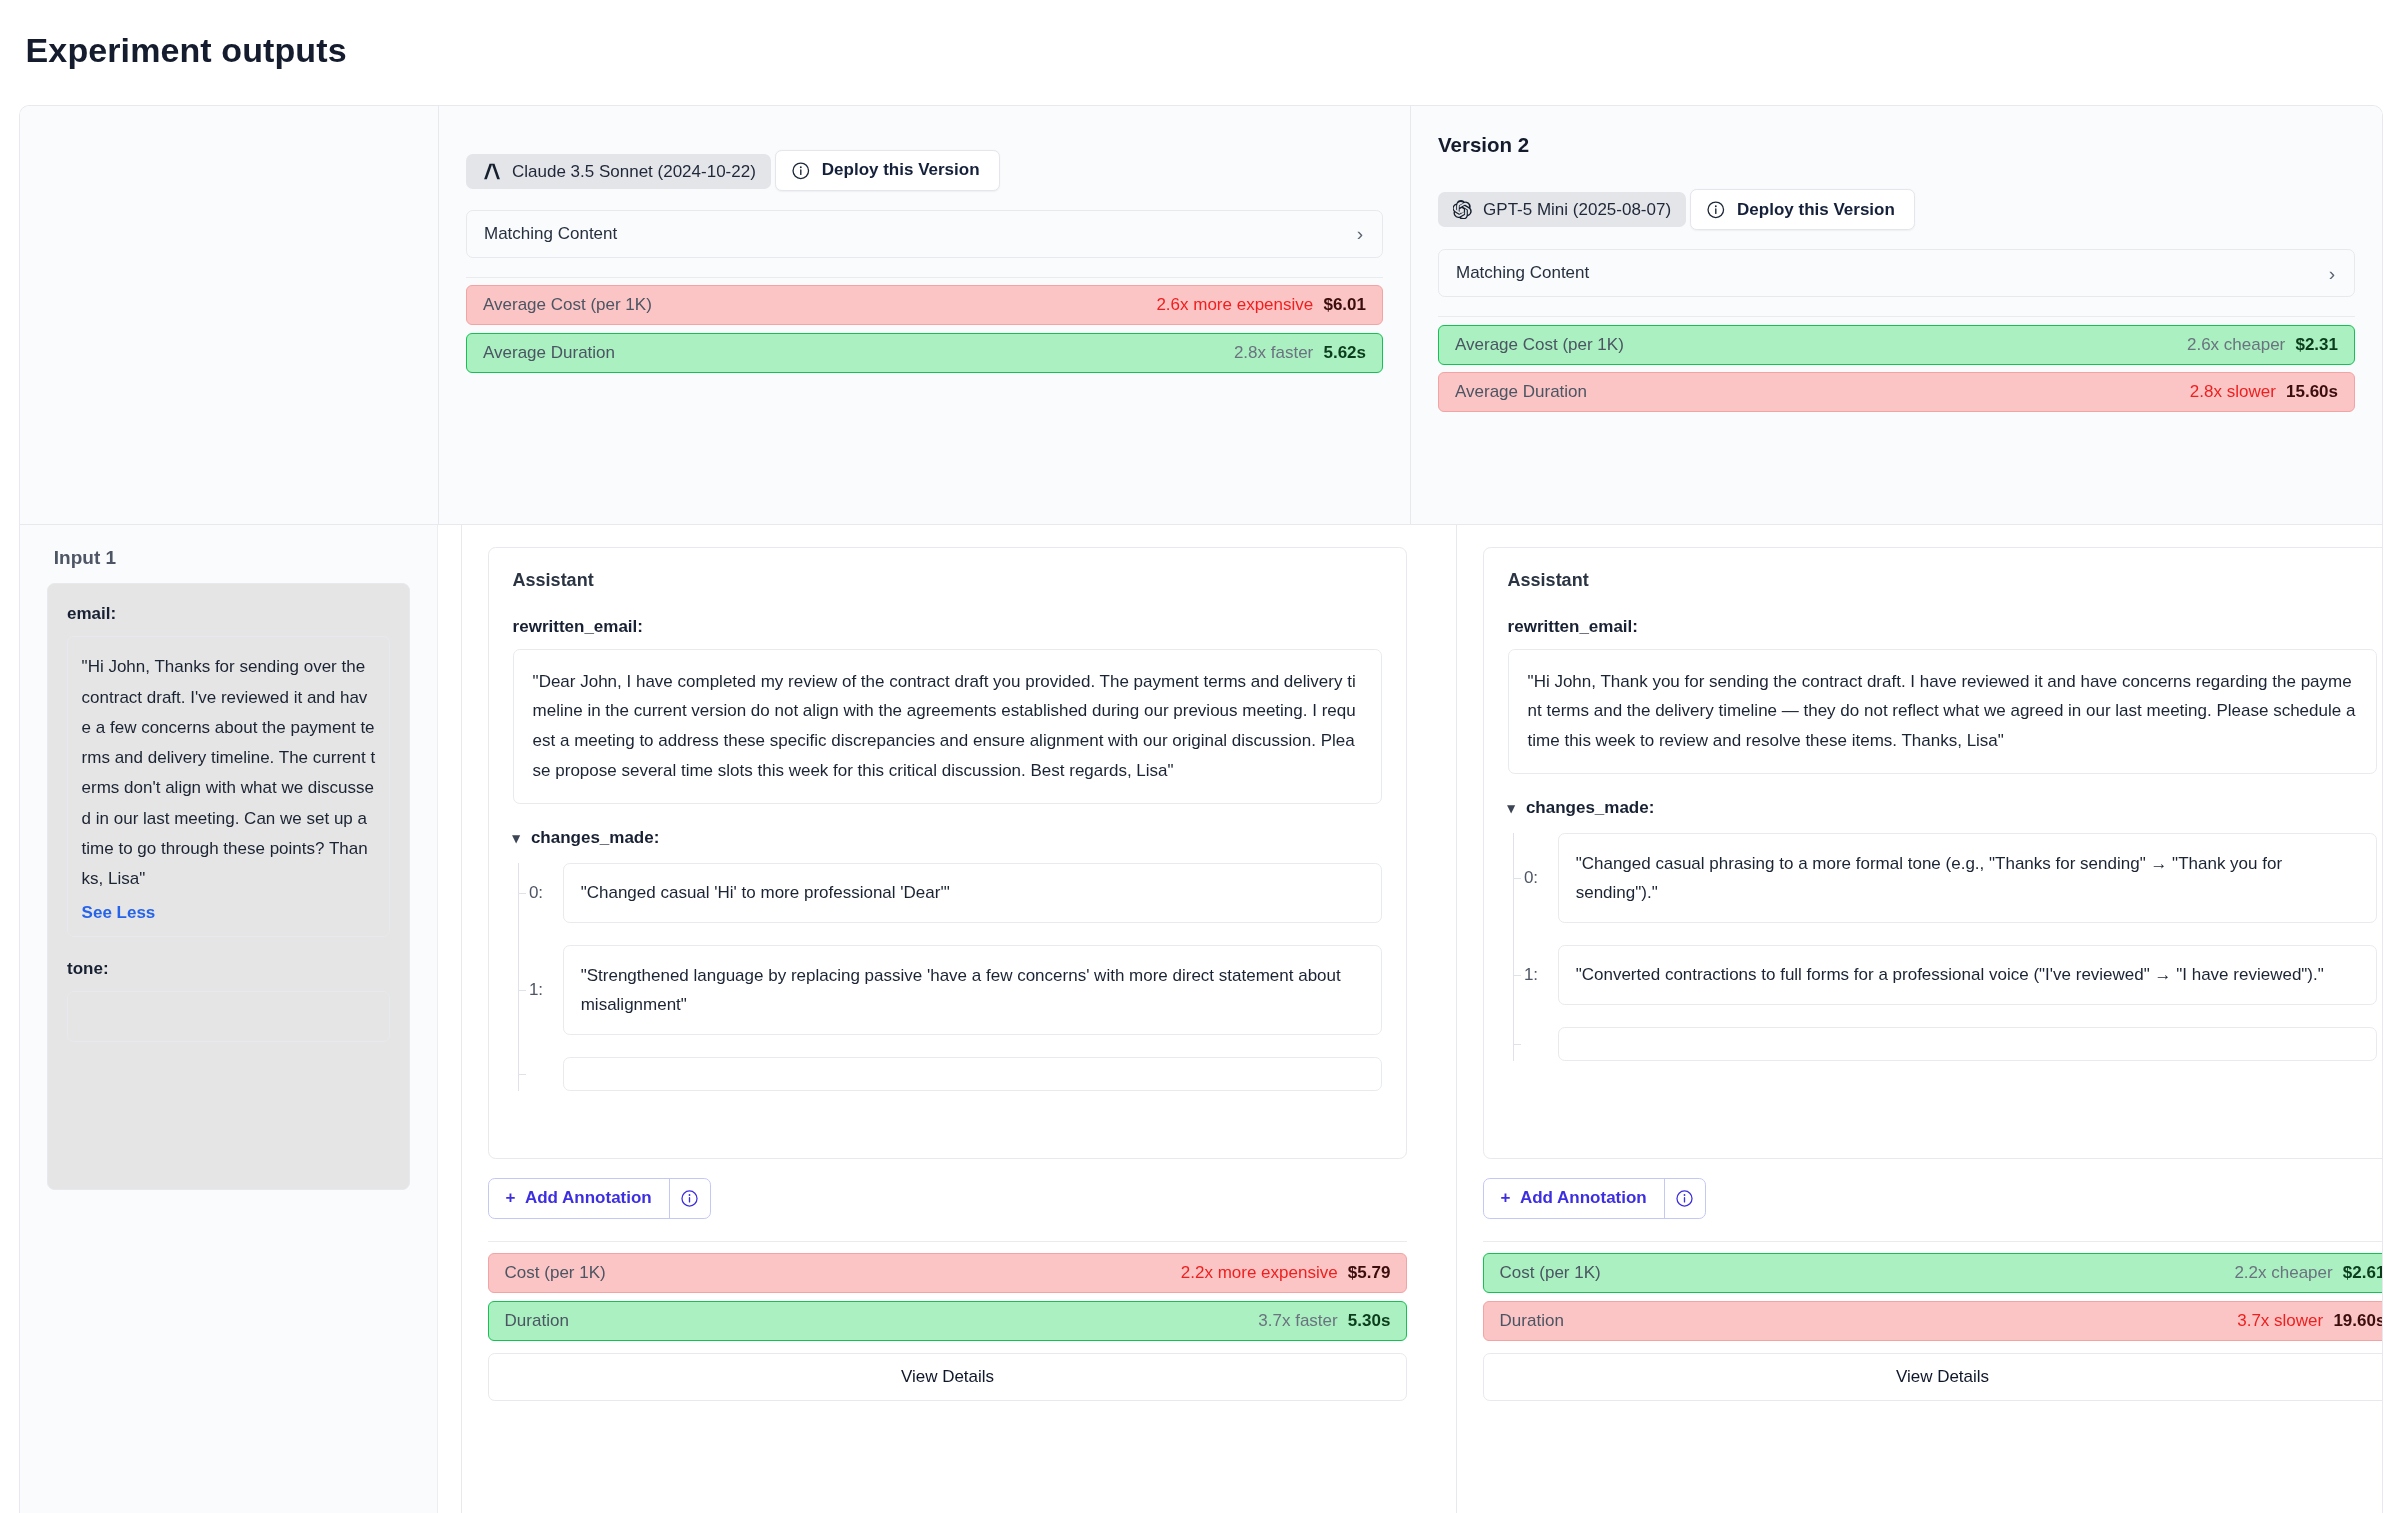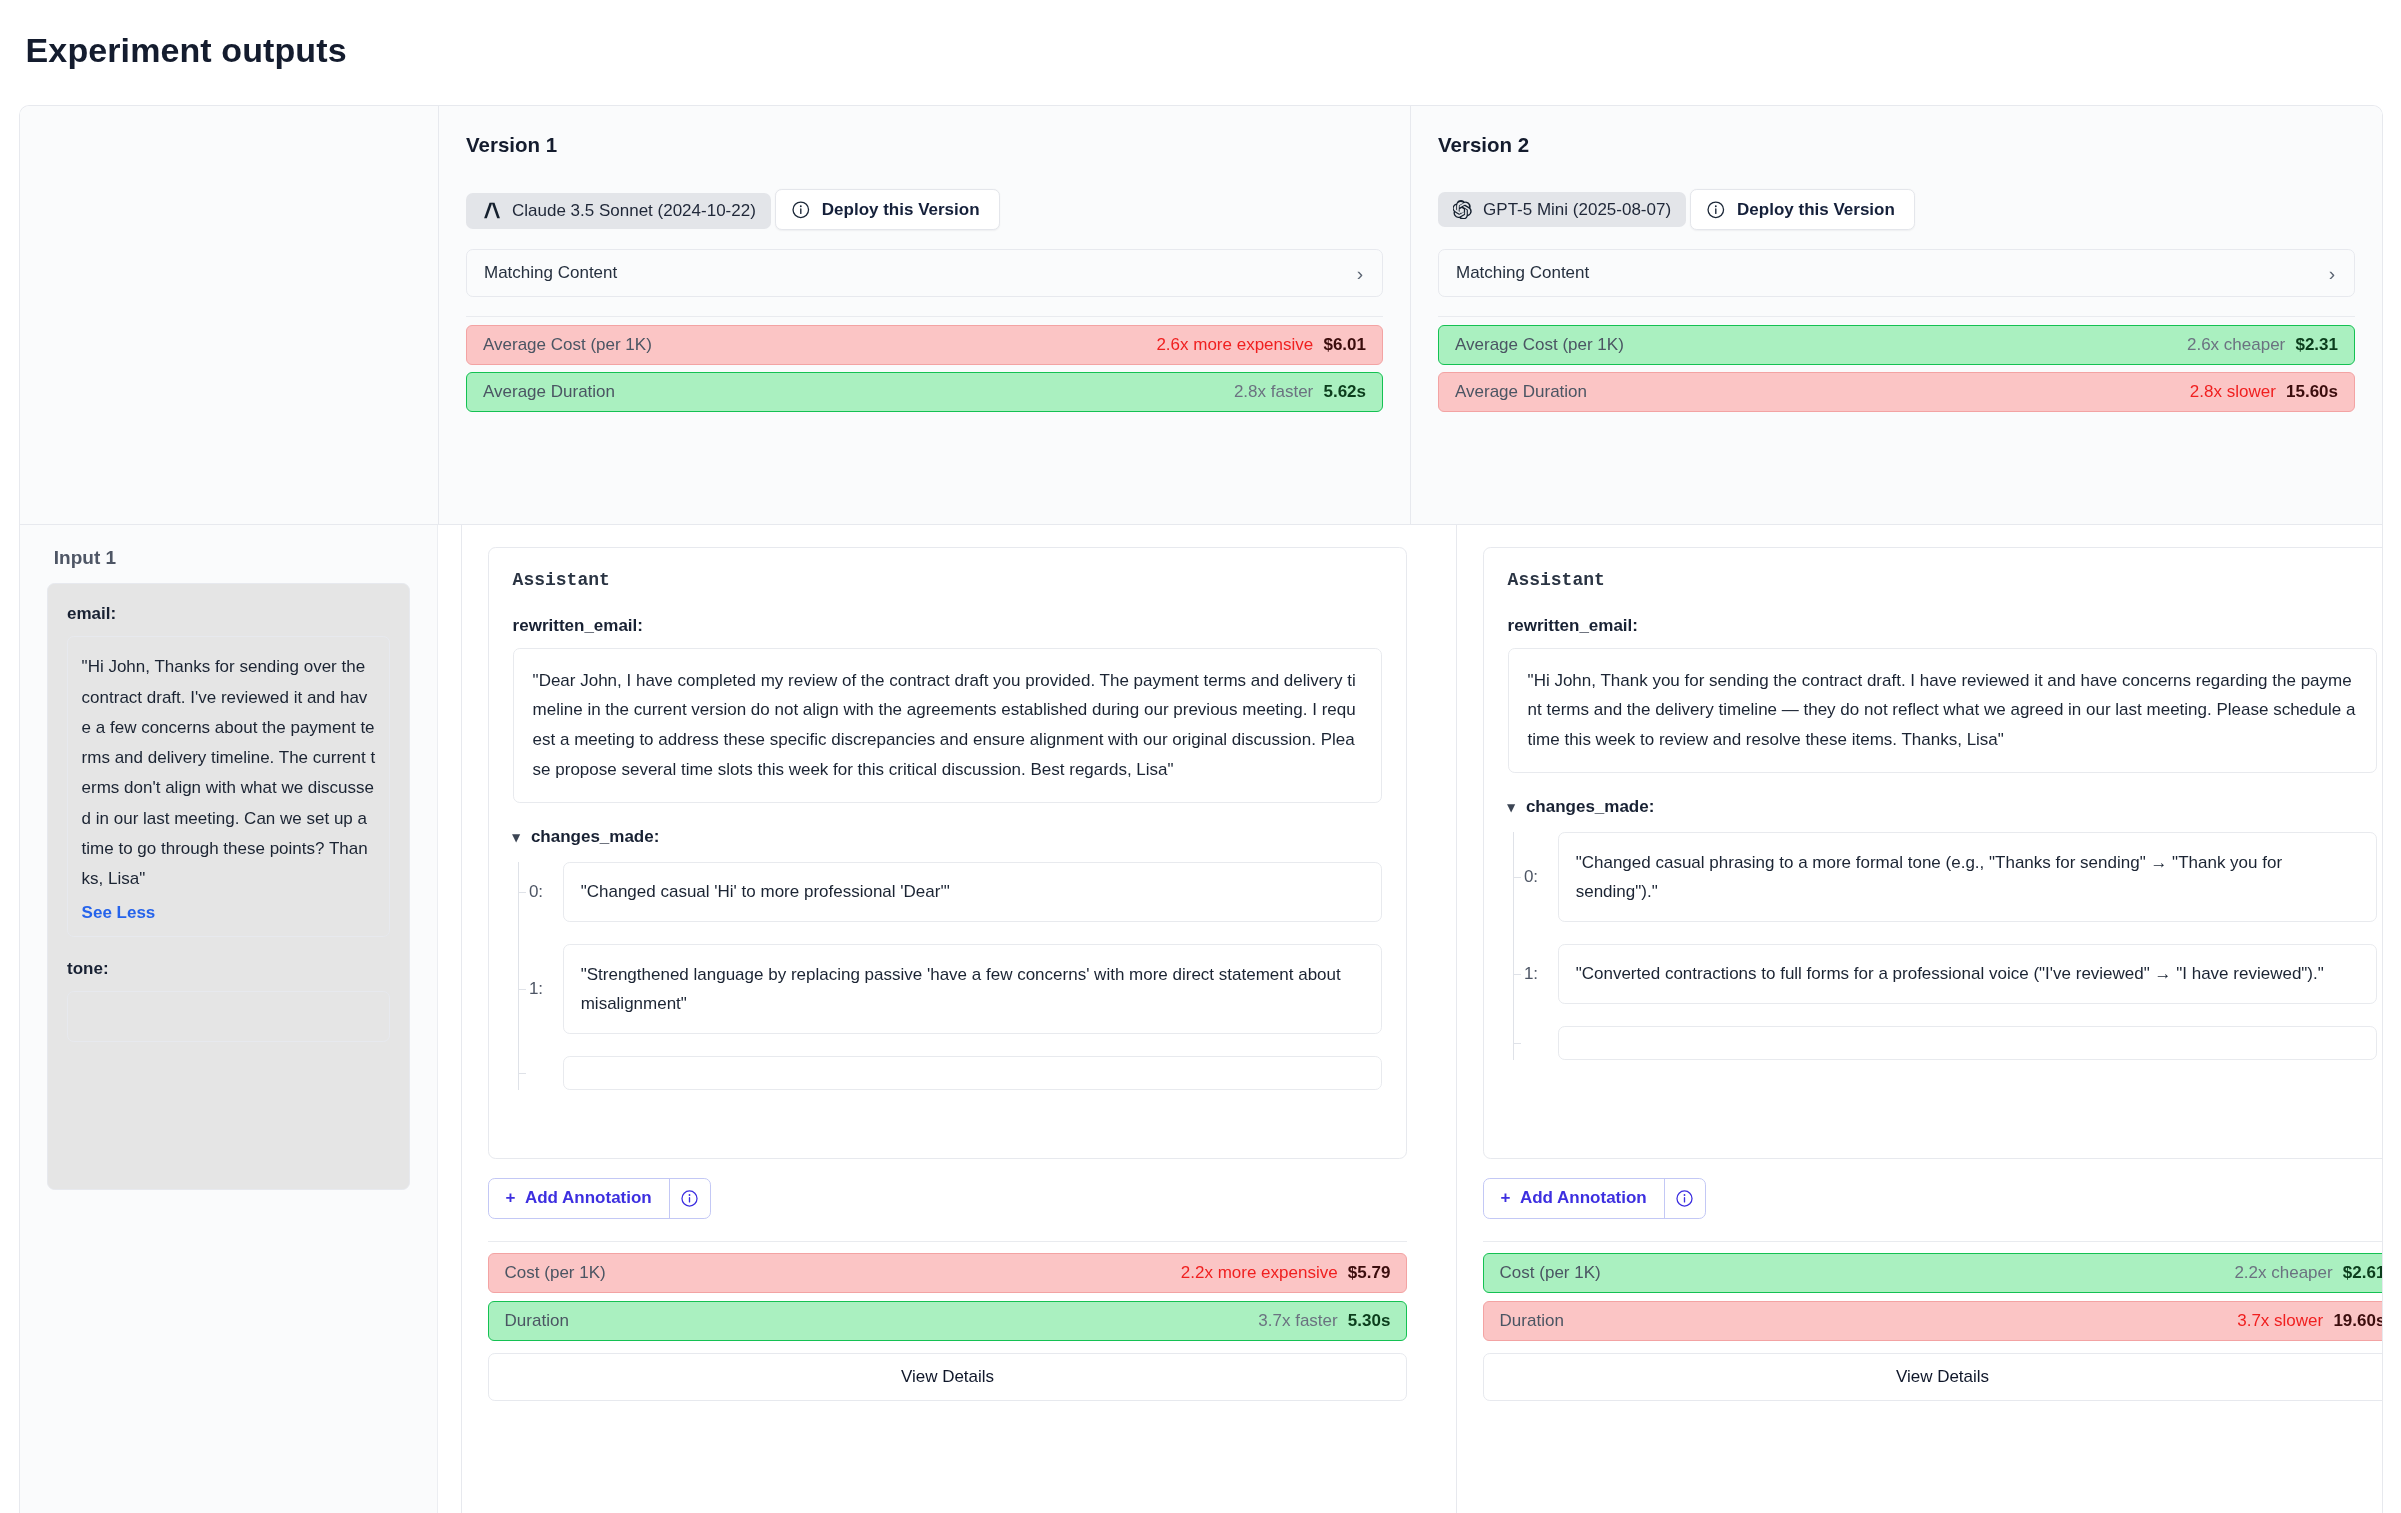--- a/index.html
+++ b/index.html
@@ -135,21 +135,21 @@
   
   .assistant-card {
     border: 0.9px solid #e7e9ee;
     border-radius: 7.7px;
     background: #ffffff;
     padding: 22px 24px 0 24px;
     height: 612px;
     overflow: hidden;
     position: relative;
   }
-  .assistant-title { font-size: 18px; font-weight: 600; color: #2a3443; margin-bottom: 25.6px; font-family: Liberation Mono, monospace; }
+  .assistant-title { font-size: 18px; font-weight: 600; color: #2a3443; margin-bottom: 25.6px; }
   .out-key { font-size: 17px; font-weight: 700; color: #182133; margin-bottom: 12px; }
   .out-box {
     border: 0.9px solid #e8eaee;
     border-radius: 6.8px;
     padding: 17px 19px;
     margin-bottom: 24px;
   }
   .out-text { font-size: 17px; line-height: 1.75; color: #1b2433; word-break: break-all; }
 
   .collapse-key {
@@ -209,21 +209,20 @@
 
 <div class="page-title">Experiment outputs</div>
 
 <div class="compare-frame">
 
   <div class="row-top">
 
     <div class="col-input top-input"></div>
 
     <div class="col-ver top-ver">
-      <div class="ver-title">Version 1</div>
 
       <div class="model-badge">
         <span class="ic">
           <svg width="20.5" height="17" viewBox="0 0 24 20">
               <path d="M3.6 19.2 L10.0 0.8 L13.2 0.8 L6.8 19.2 Z" fill="#15202e"></path>
               <path d="M12.6 0.8 L15.8 0.8 L22.2 19.2 L19.0 19.2 Z" fill="#15202e"></path>
             </svg>
         </span>
         <span>Claude 3.5 Sonnet (2024-10-22)</span>
       </div>

